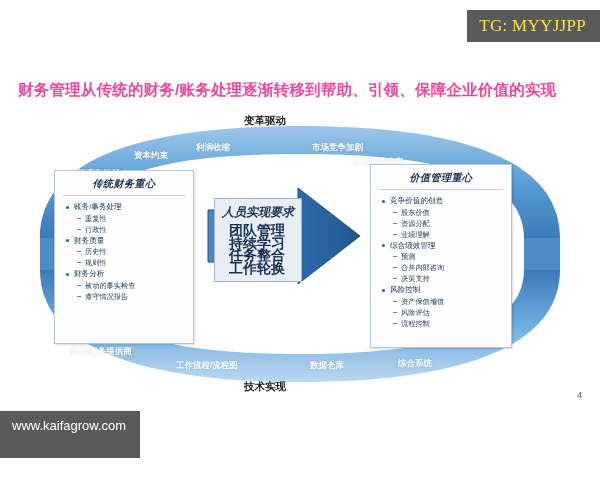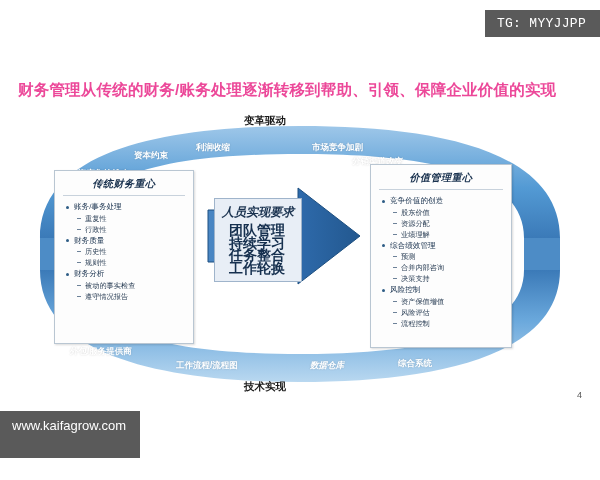--- a/index.html
+++ b/index.html
@@ -19,25 +19,25 @@
     left: 0; top: 0;
     width: 600px; height: 480px;
     background: #ffffff;
   }
   
   .tag-badge {
     position: absolute;
     right: 0;
     top: 10px;
     background: #5a5a5a;
-    color: #ffffff;
-    font-size: 13px;
+    color: #fde047;
+    font-size: 17px;
     padding: 6px 14px 6px 12px;
     letter-spacing: 0.3px;
-    font-family: Liberation Mono, monospace;
+    font-family: Liberation Serif, serif;
   }
   
   .site-badge {
     position: absolute;
     left: 0;
     bottom: 22px;
     background: #5a5a5a;
     color: #ffffff;
     font-size: 13px;
     padding: 7px 14px 25px 12px;
@@ -220,21 +220,21 @@
     <div class="lbl" style="left:78px; top:50px;">资产集约战略</div>
 
     <div class="lbl" style="left:312px; top:24px;">市场竞争加剧</div>
     <div class="lbl" style="left:352px; top:38px;">分销渠道改变</div>
     <div class="lbl" style="left:438px; top:52px;">产品过时</div>
 
     <div class="lbl" style="left:76px; top:214px;">内部网/互联网</div>
     <div class="lbl" style="left:70px; top:228px;">外包/服务提供商</div>
     <div class="lbl" style="left:176px; top:242px;">工作流程/流程图</div>
 
-    <div class="lbl" style="left:310px; top:242px;font-style:italic;">数据仓库</div>
+    <div class="lbl" style="left:310px; top:242px;">数据仓库</div>
     <div class="lbl" style="left:404px; top:212px;">电子商务</div>
     <div class="lbl" style="left:398px; top:240px;">综合系统</div>
 
     <div class="lbl-dark" style="left:244px; top:-4px;">变革驱动</div>
     <div class="lbl-dark" style="left:244px; top:262px;">技术实现</div>
 
     <div class="panel" style="left:54px; top:52px; width:138px; height:172px;">
       <div class="panel-title">传统财务重心</div>
       <div class="panel-rule"></div>
       <ul>

